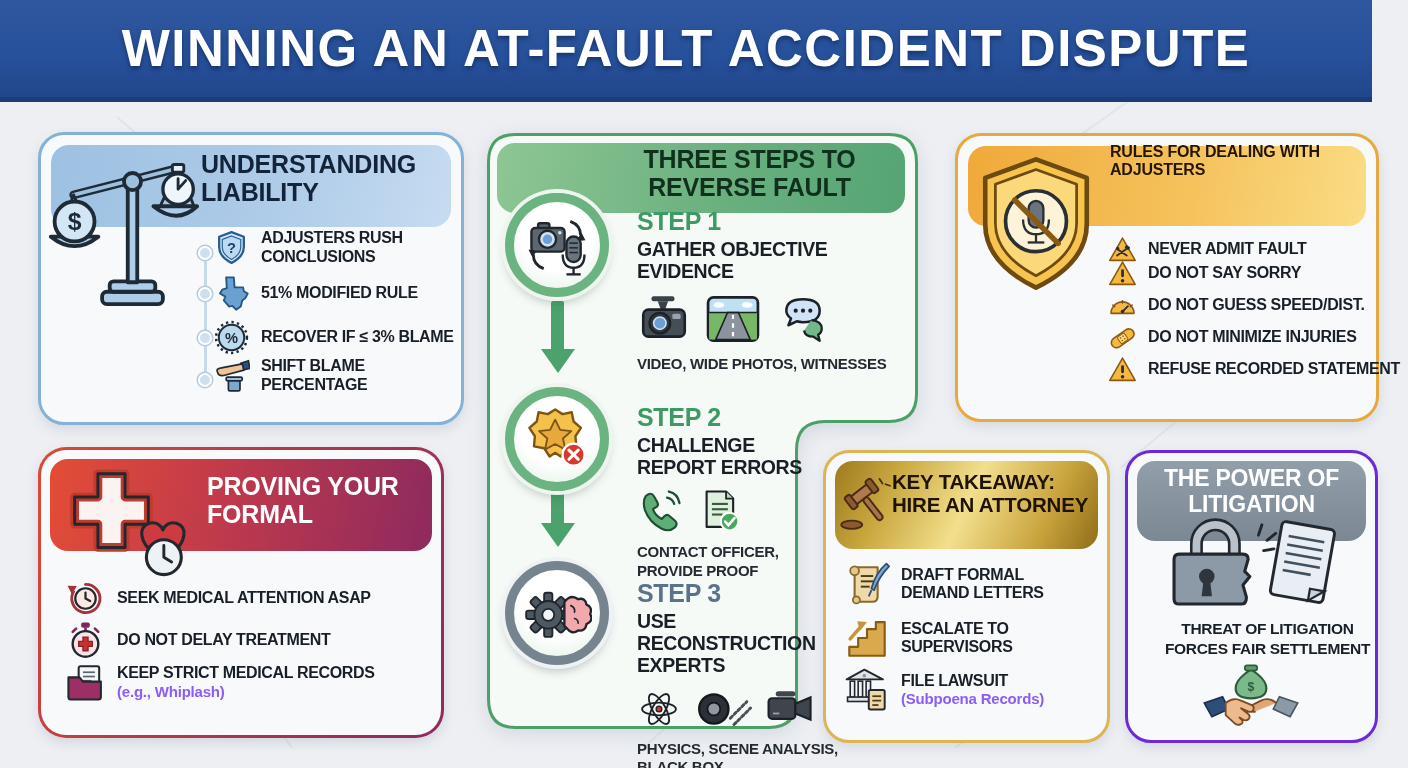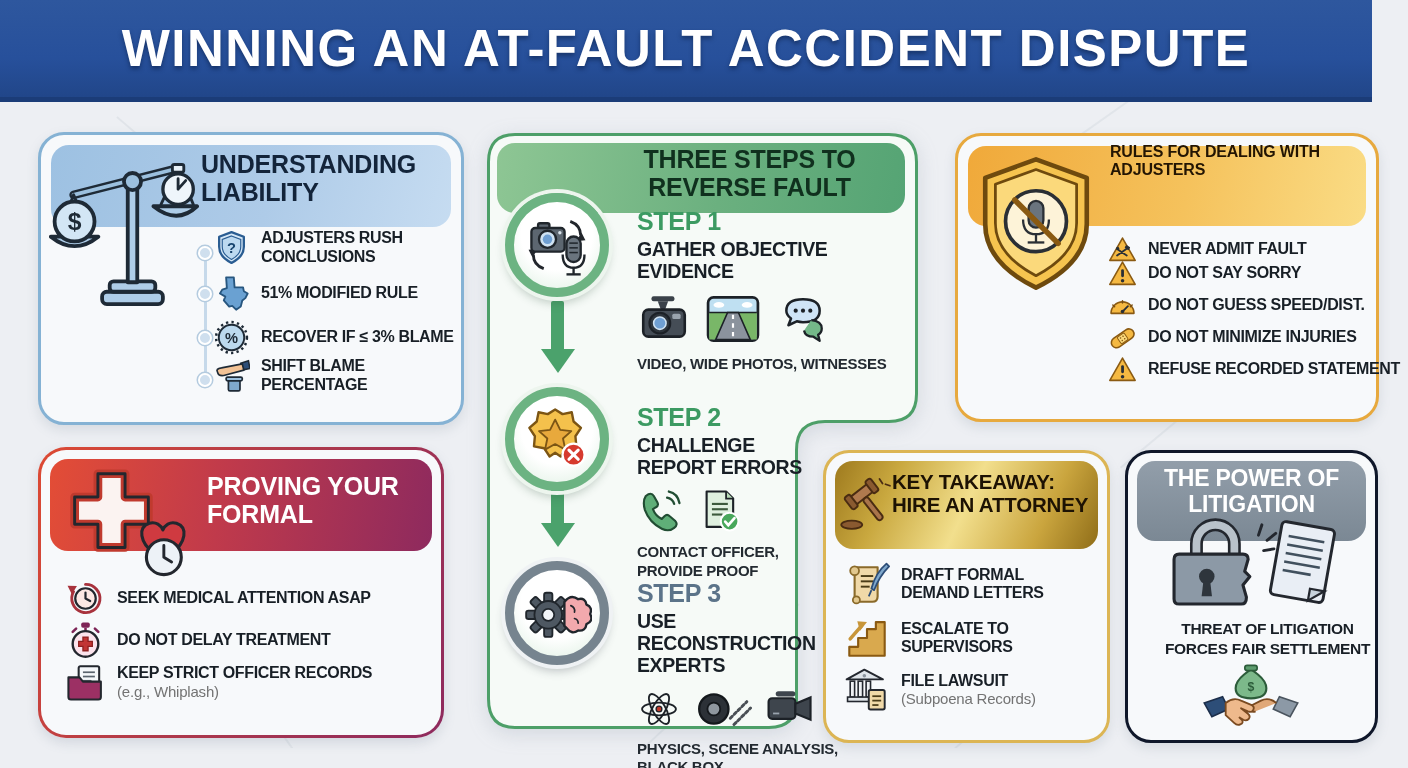--- a/index.html
+++ b/index.html
@@ -13,21 +13,21 @@
     background:linear-gradient(180deg,#2e579e 0%,#27509b 60%,#214689 100%);
     border-bottom:5px solid #1b3c78;display:flex;align-items:center;justify-content:center;}
   .banner h1{margin:0;color:#fff;font-size:51px;font-weight:800;letter-spacing:1.5px;
     text-shadow:0 3px 4px rgba(8,25,60,.5);}
   
   .panel{position:absolute;background:#f7f9fb;border-radius:26px;
     box-shadow:0 5px 12px rgba(110,125,145,.18);}
   .hdr{position:absolute;border-radius:18px;}
   .hdr-text{position:absolute;font-weight:800;line-height:1.12;letter-spacing:-0.2px;}
   .b-text{font-size:16px;font-weight:700;color:#181f26;letter-spacing:-0.35px;line-height:1.15;}
-  .b-sub{font-size:15px;font-weight:400;color:#737373;letter-spacing:-0.2px;}
+  .b-sub{font-size:15px;font-weight:700;color:#8b5cf6;letter-spacing:-0.2px;}
   .row{position:absolute;display:flex;align-items:center;gap:11px;}
   .ic{display:inline-flex;align-items:center;justify-content:center;flex:0 0 auto;}
   .ic svg{width:100%;height:100%;display:block;}
   
   #liability{left:38px;top:132px;width:420px;height:287px;border:3px solid #85b2d4;}
   #liability .hdr{left:10px;top:10px;right:10px;height:82px;
     background:linear-gradient(105deg,#9dc1e2 0%,#aecbe8 55%,#c6dcf1 100%);}
   #liability .hdr-text{left:160px;top:15px;width:245px;font-size:25px;color:#13243a;}
   .big-ic{position:absolute;}
   #liability .big-ic{left:6px;top:14px;width:152px;height:162px;}
@@ -83,21 +83,21 @@
   
   #attorney{left:823px;top:450px;width:281px;height:287px;border:3px solid #dcb554;}
   #attorney .hdr{left:9px;top:8px;right:9px;height:88px;
     background:linear-gradient(115deg,#9e7a1e 0%,#c9a83f 22%,#f2df8d 50%,#caa53e 78%,#8f6d18 100%);}
   #attorney .hdr-text{left:66px;top:18px;width:200px;font-size:20.5px;color:#1d1203;}
   #attorney .big-ic{left:13px;top:16px;width:54px;height:68px;}
   #attorney .row{left:18px;}
   #attorney .row .ic{width:46px;height:46px;}
   #attorney .row .b-text{width:190px;}
   
-  #litigation{left:1125px;top:450px;width:247px;height:287px;border:3px solid #0f172a;}
+  #litigation{left:1125px;top:450px;width:247px;height:287px;border:3px solid #6d28d9;}
   #litigation .hdr{left:9px;top:8px;right:9px;height:80px;
     background:linear-gradient(180deg,#929eaa 0%,#7b8894 100%);}
   #litigation .hdr-text{left:20px;top:13px;right:20px;text-align:center;font-size:23px;color:#fff;}
   #litigation .big-ic{left:17px;top:58px;width:208px;height:112px;}
   .lit-cap{position:absolute;left:0;right:0;text-align:center;font-size:15.5px;font-weight:800;
     color:#181f26;letter-spacing:-0.3px;line-height:1.28;margin-left:32px;}
   #litigation .foot-ic{position:absolute;left:64px;top:210px;width:118px;height:66px;}
 </style>
 </head>
 <body>
@@ -231,21 +231,21 @@
         <span class="ic">
             <svg viewBox="0 0 48 48">
               <rect x="16" y="5" width="24" height="28" rx="2" fill="#f4f7fa" stroke="#23272e" stroke-width="2.4"></rect>
               <line x1="21" y1="12" x2="35" y2="12" stroke="#5a646e" stroke-width="2"></line>
               <line x1="21" y1="17" x2="35" y2="17" stroke="#5a646e" stroke-width="2"></line>
               <line x1="21" y1="22" x2="31" y2="22" stroke="#5a646e" stroke-width="2"></line>
               <path d="M4 18 h13 l4 5 h21 v18 q0 3 -3 3 H7 q-3 0 -3 -3 Z" fill="#9c3064" stroke="#23272e" stroke-width="2.4" stroke-linejoin="round"></path>
             </svg>
           </span>
         <span style="display:block">
-          <span class="b-text" style="display:block">KEEP STRICT OFFICER RECORDS</span>
+          <span class="b-text" style="display:block">KEEP STRICT MEDICAL RECORDS</span>
           <span class="b-sub">(e.g., Whiplash)</span>
         </span>
       </div>
     </section>
   </div>
 
   <section id="steps">
     <svg class="shape" width="431" height="596" viewBox="0 0 431 596">
       <path d="M28 1.5 H402 Q429.5 1.5 429.5 29 V261 Q429.5 288.5 402 288.5 H338 Q309.5 288.5 309.5 317 V566 Q309.5 594.5 282 594.5 H28 Q1.5 594.5 1.5 566 V29 Q1.5 1.5 28 1.5 Z" fill="#f6faf7" stroke="#4d9f68" stroke-width="3"></path>
     </svg>

